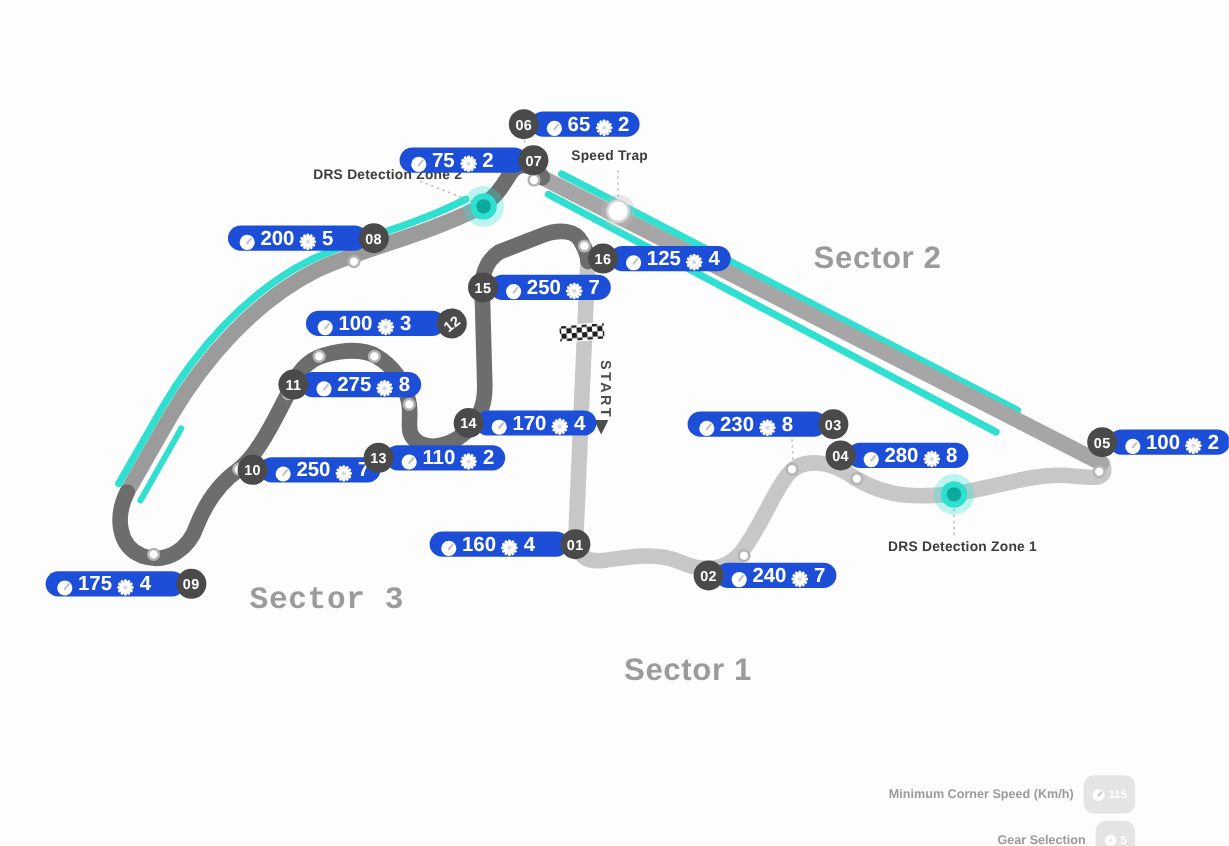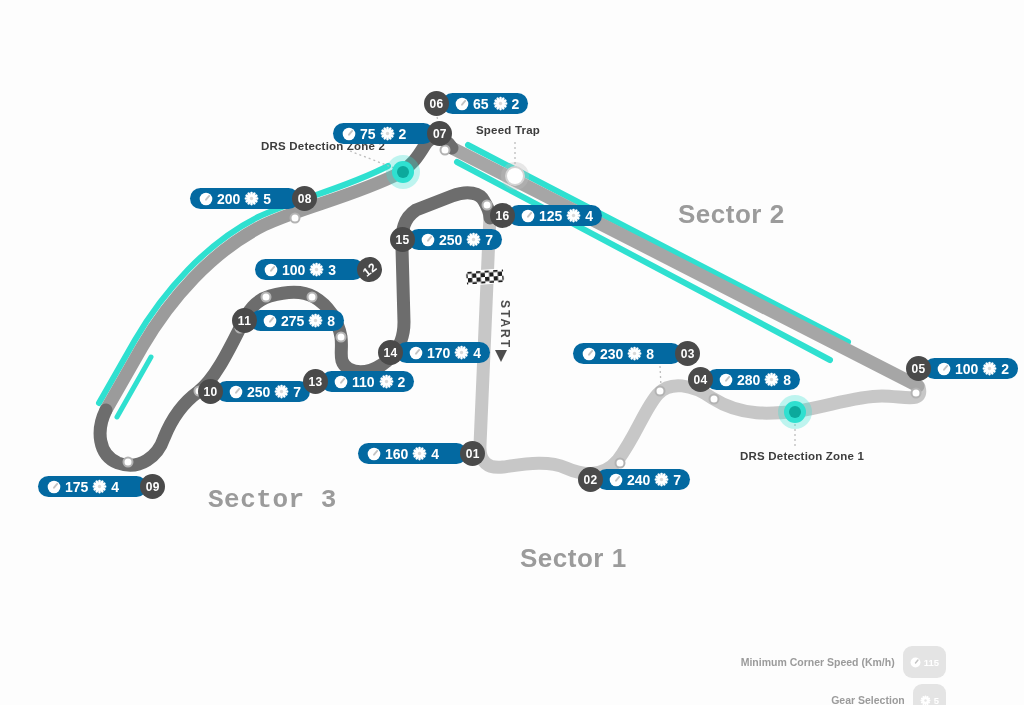--- a/index.html
+++ b/index.html
@@ -6,22 +6,22 @@
   body{width:1024px;height:705px;font-family:"Liberation Sans",sans-serif;overflow:hidden;}
   .stage{position:relative;width:1024px;height:705px;background:#fdfdfd;}
   .stage svg.trackmap{position:absolute;left:0;top:0;}
 
   
   .turn-label{position:absolute;display:flex;align-items:center;z-index:6;}
   .badge{width:25px;height:25px;border-radius:50%;background:#4a4a4a;color:#fff;
          font-weight:bold;font-size:12px;display:flex;align-items:center;justify-content:center;
          flex:0 0 25px;z-index:2;letter-spacing:.3px;}
   .rot{transform:rotate(-38deg);}
-  .pill{height:21px;border-radius:12px;background:#0369a1;color:#fff;font-weight:bold;
-        font-size:14px;display:flex;align-items:center;gap:4px;padding:0 9px;z-index:1;}
+  .pill{height:21px;border-radius:12px;background:#1d4ed8;color:#fff;font-weight:bold;
+        font-size:17px;display:flex;align-items:flex-end;gap:4px;padding:0 9px;z-index:1;}
   .badge-left .badge{margin-right:-7px;}
   .badge-left .pill{padding-left:13px;}
   .badge-right .badge{margin-left:-7px;}
   .badge-right .pill{padding-right:28px;}
   .gauge-icon,.gear-icon{display:block;}
   .pill .gear-hole{fill:#d8d8d8;}
 
   
   .sector-label{position:absolute;color:#9b9b9b;font-weight:bold;font-size:26px;letter-spacing:.5px;z-index:3;}
 

